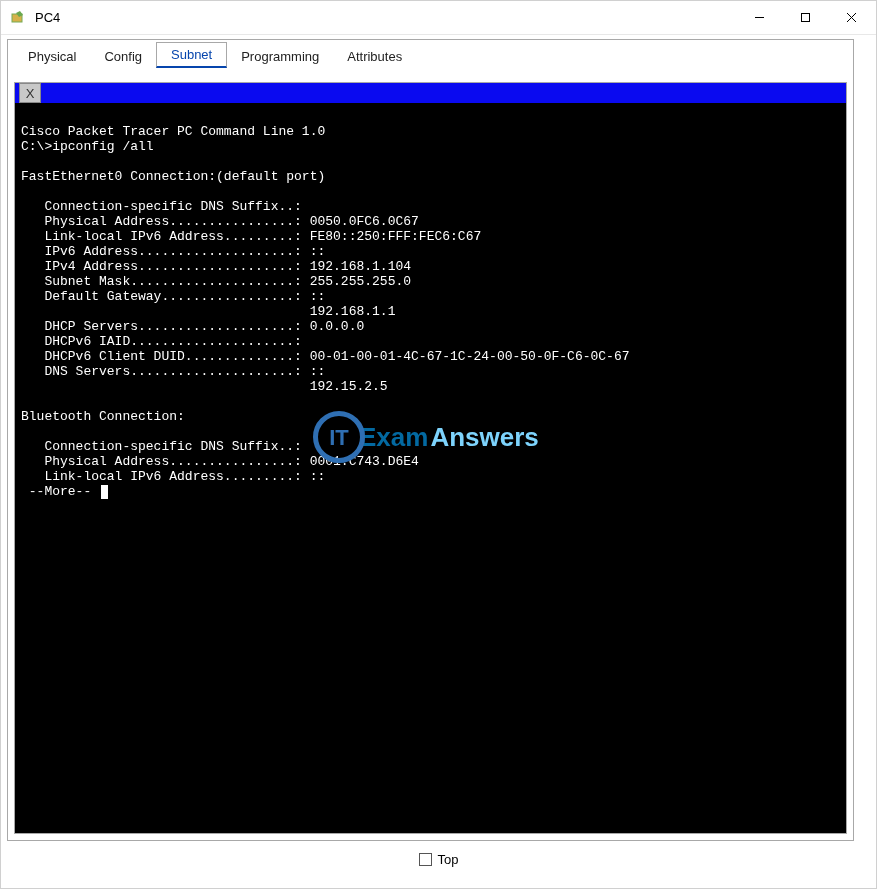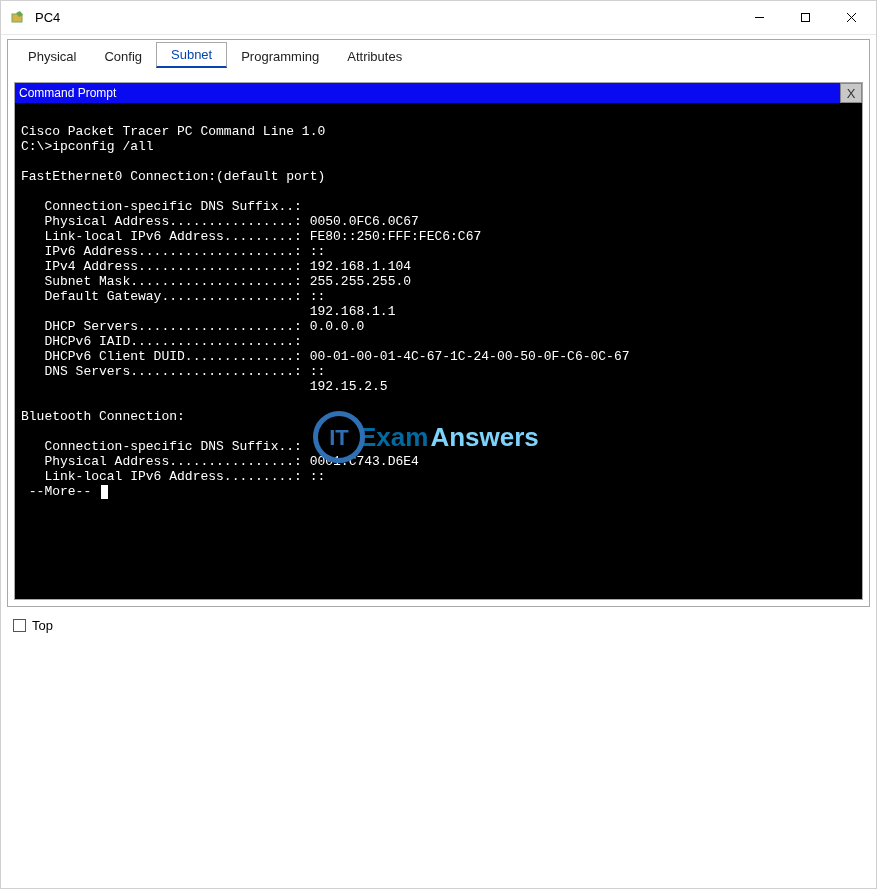--- a/index.html
+++ b/index.html
@@ -29,22 +29,22 @@
     .title-spacer { flex: 1; }
     .win-btn {
       width: 46px; height: 30px;
       display: inline-flex; align-items: center; justify-content: center;
       color: #000; font-size: 14px;
     }
     .win-btn svg { stroke: #000; }
     
     .outer-frame {
       border: 1px solid #a8a8a8;
-      margin: 4px 6px 4px 6px;
-      height: 568px;
+      margin: 4px 22px 4px 6px;
+      height: 802px;
       position: relative;
       background: #fff;
     }
     
     .tabs-row {
       height: 28px;
       display: flex;
       align-items: flex-end;
       padding: 4px 6px 0 6px;
       background: #fff;
@@ -120,23 +120,23 @@
       display: inline-flex; align-items: center; justify-content: center;
       color: #2f6fb3; font-size: 22px; font-weight: 800;
       position: relative; left: 8px; background: transparent;
     }
     .wm-exam { color: #0369a1; }
     .wm-answers { color: #7dd3fc; }
     
     .bottom-row {
       height: 28px;
       display: flex; align-items: center;
-      padding-left: 12px;
       font-size: 13px;
       gap: 6px;
+      justify-content: center;
     }
     .chk {
       width: 13px; height: 13px;
       border: 1px solid #555;
       display: inline-block;
     }
   </style>
 </head>
 <body>
 
@@ -172,21 +172,20 @@
   <div class="tabs-row">
     <div class="tab">Physical</div>
     <div class="tab">Config</div>
     <div class="tab active">Subnet</div>
     <div class="tab">Programming</div>
     <div class="tab">Attributes</div>
   </div>
 
   <div class="panel-wrap">
     <div class="panel-header">
-      <span class="hdr-title">Command Prompt</span>
       <span class="panel-close">X</span>
     </div>
     <div class="terminal" id="terminal"><span>
 Cisco Packet Tracer PC Command Line 1.0
 C:\&gt;ipconfig /all
 
 FastEthernet0 Connection:(default port)
 
    Connection-specific DNS Suffix..: 
    Physical Address................: 0050.0FC6.0C67

